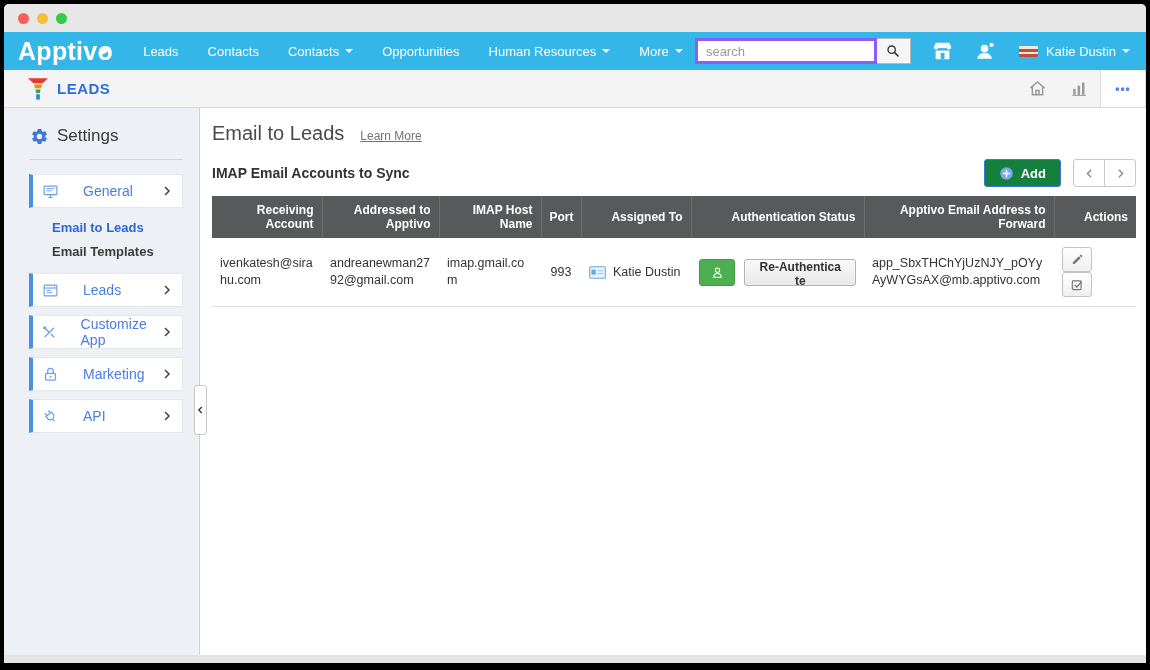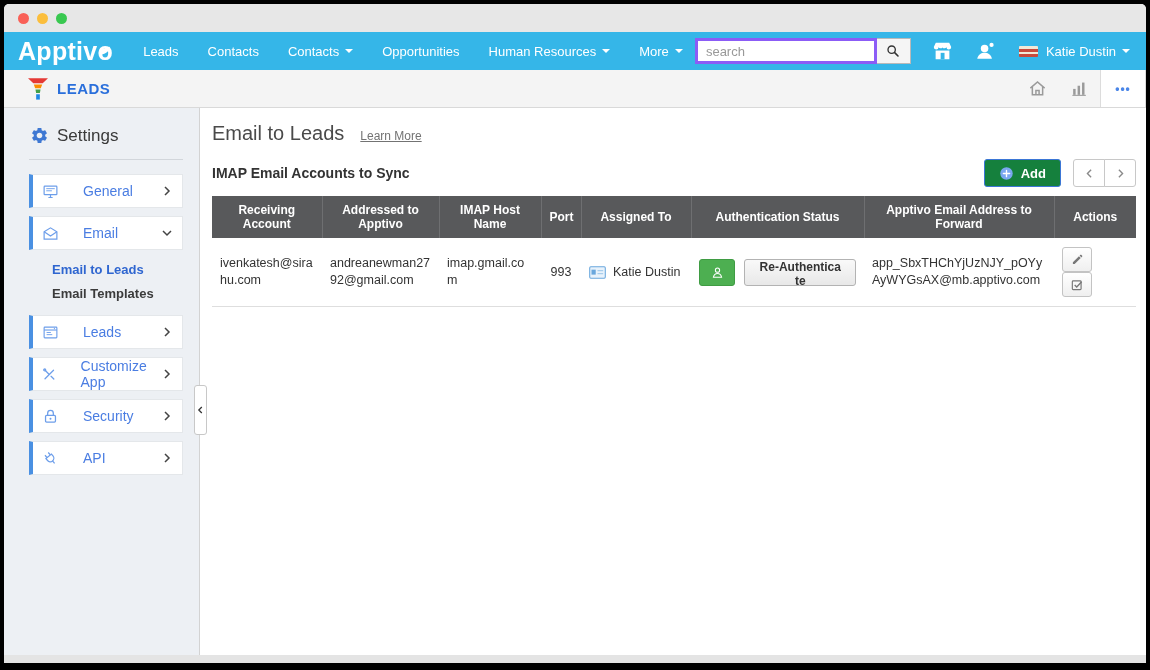--- a/index.html
+++ b/index.html
@@ -41,21 +41,21 @@
   .search-select { display:flex; height:27px; border:1px solid #c9c9c9; background:#fff; }
   .search-select input { width:198px; border:none; outline:none; padding:0 9px; font-size:13px; color:#444; font-family:"Liberation Sans", sans-serif; }
   .search-select input::placeholder { color:#8a8a8a; }
   .search-select .sel-caret { width:34px; border-left:1px solid #c9c9c9; display:flex; align-items:center; justify-content:center; cursor:pointer; }
   .sh-search .go { width:46px; height:27px; margin-left:10px; background:#4a86e8; border:1px solid #3b76d6; border-radius:3px; display:flex; align-items:center; justify-content:center; cursor:pointer; }
 
   
   .content { display:flex; height:547px; position:relative; background:#fff; }
 
   .sidebar { width:196px; background:#edf0f4; border-right:1px solid #d3d3d3; padding-top:18px; }
-  .sb-head { display:flex; align-items:flex-start; gap:8px; padding-left:26px; }
+  .sb-head { display:flex; align-items:center; gap:8px; padding-left:26px; }
   .sb-head span { font-size:17px; color:#3a3a3a; }
   .sb-divider { border-top:1px solid #d2d6db; margin:13px 16px 14px 25px; }
   .sb-item { margin:0 16px 8px 25px; background:#fff; border:1px solid #e4e7ea; border-left:4px solid #4a90e2; height:34px; display:flex; align-items:center; padding:0 9px; cursor:pointer; }
   .sb-item .sb-label { font-size:14px; color:#4a7de2; margin-left:24px; }
   .sb-item .sb-chev { margin-left:auto; display:flex; align-items:center; }
   .sb-subs { padding:4px 0 10px 48px; display:flex; flex-direction:column; gap:9px; margin-bottom:4px; }
   .sb-sub { font-size:13px; font-weight:bold; color:#3b3b3b; text-decoration:none; cursor:pointer; }
   .sb-sub.active { color:#2f66d0; }
   .collapse-tab { position:absolute; left:190px; top:277px; width:13px; height:50px; background:#fff; border:1px solid #c8c8c8; border-radius:3px; display:flex; align-items:center; justify-content:center; z-index:3; cursor:pointer; }
 
@@ -66,21 +66,21 @@
   .section-row { display:flex; align-items:center; margin-top:14px; margin-bottom:9px; }
   .section-title { font-size:14px; font-weight:bold; color:#333; }
   .sec-controls { margin-left:auto; display:flex; align-items:center; }
   .add-btn { display:inline-flex; align-items:center; gap:7px; background:#15803d; border:1px solid #3b76d6; color:#fff; font-size:13px; font-weight:bold; padding:0 14px; height:28px; border-radius:3px; cursor:pointer; font-family:"Liberation Sans", sans-serif; }
   .pager { display:flex; margin-left:12px; }
   .pager button { width:32px; height:28px; background:#fff; border:1px solid #c8c8c8; display:flex; align-items:center; justify-content:center; cursor:pointer; }
   .pager button:first-child { border-radius:3px 0 0 3px; }
   .pager button:last-child { border-radius:0 3px 3px 0; margin-left:-1px; }
 
   table { width:100%; border-collapse:collapse; table-layout:fixed; }
-  thead th { background:#58595b; color:#fff; font-size:12px; font-weight:bold; text-align:center; padding:7px 8px; border-right:1px solid #6e6f71; }
+  thead th { background:#58595b; color:#fff; font-size:12px; font-weight:bold; text-align:right; padding:7px 8px; border-right:1px solid #6e6f71; }
   thead th:last-child { border-right:none; }
   tbody td { font-size:12.5px; color:#333; padding:9px 8px; border-bottom:1px solid #dedede; vertical-align:middle; word-break:break-all; line-height:1.35; }
   td.center, th.center { text-align:center; }
   .assigned { display:flex; align-items:center; gap:7px; word-break:normal; white-space:nowrap; }
   .auth-cell { display:flex; align-items:center; gap:9px; }
   .auth-ok { width:40px; height:27px; background:#4daf51; border:1px solid #3f9c43; border-radius:3px; display:flex; align-items:center; justify-content:center; cursor:pointer; }
   .reauth-btn { height:27px; padding:0 13px; font-size:12px; font-weight:bold; color:#333; background:linear-gradient(#f9f9f9,#e8e8e8); border:1px solid #b3b3b3; border-radius:3px; cursor:pointer; font-family:"Liberation Sans", sans-serif; }
   .act-btn { width:30px; height:25px; background:linear-gradient(#fff,#efefef); border:1px solid #c3c3c3; border-radius:3px; display:inline-flex; align-items:center; justify-content:center; cursor:pointer; margin-right:6px; }
 </style>
 </head>
@@ -208,32 +208,20 @@
             <path d="M6 8h12M6 11h8" stroke-width="1.3"></path>
           </svg>
         <span class="sb-label">General</span>
         <span class="sb-chev">
             <svg width="12" height="12" viewBox="0 0 24 24" fill="none" stroke="#444" stroke-width="3">
               <path d="M8 4l8 8-8 8"></path>
             </svg>
           </span>
       </div>
 
-      <div class="sb-item">
-        <svg width="17" height="17" viewBox="0 0 24 24" fill="none" stroke="#6d9eea" stroke-width="1.7">
-            <path d="M3 9.5L12 4l9 5.5V20H3z"></path>
-            <path d="M3 9.5l9 6 9-6"></path>
-          </svg>
-        <span class="sb-label">Email</span>
-        <span class="sb-chev">
-            <svg width="12" height="12" viewBox="0 0 24 24" fill="none" stroke="#444" stroke-width="3">
-              <path d="M4 8l8 8 8-8"></path>
-            </svg>
-          </span>
-      </div>
 
       <div class="sb-subs">
         <a class="sb-sub active">Email to Leads</a>
         <a class="sb-sub">Email Templates</a>
       </div>
 
       <div class="sb-item">
         <svg width="17" height="17" viewBox="0 0 24 24" fill="none" stroke="#6d9eea" stroke-width="1.6">
             <rect x="3" y="4.5" width="18" height="15" rx="1"></rect>
             <path d="M3 8.5h18"></path>
@@ -262,21 +250,21 @@
             </svg>
           </span>
       </div>
 
       <div class="sb-item">
         <svg width="17" height="17" viewBox="0 0 24 24" fill="none" stroke="#6d9eea" stroke-width="1.8">
             <rect x="5" y="10.5" width="14" height="9.5" rx="1.5"></rect>
             <path d="M8 10.5V7.5a4 4 0 0 1 8 0v3"></path>
             <circle cx="12" cy="15.2" r="1.4" fill="#6d9eea" stroke="none"></circle>
           </svg>
-        <span class="sb-label">Security</span>
+        <span class="sb-label">Marketing</span>
         <span class="sb-chev">
             <svg width="12" height="12" viewBox="0 0 24 24" fill="none" stroke="#444" stroke-width="3">
               <path d="M8 4l8 8-8 8"></path>
             </svg>
           </span>
       </div>
 
       <div class="sb-item">
         <svg width="17" height="17" viewBox="0 0 24 24" fill="none" stroke="#6d9eea" stroke-width="1.8">
             <g transform="rotate(-40 12 12)">

